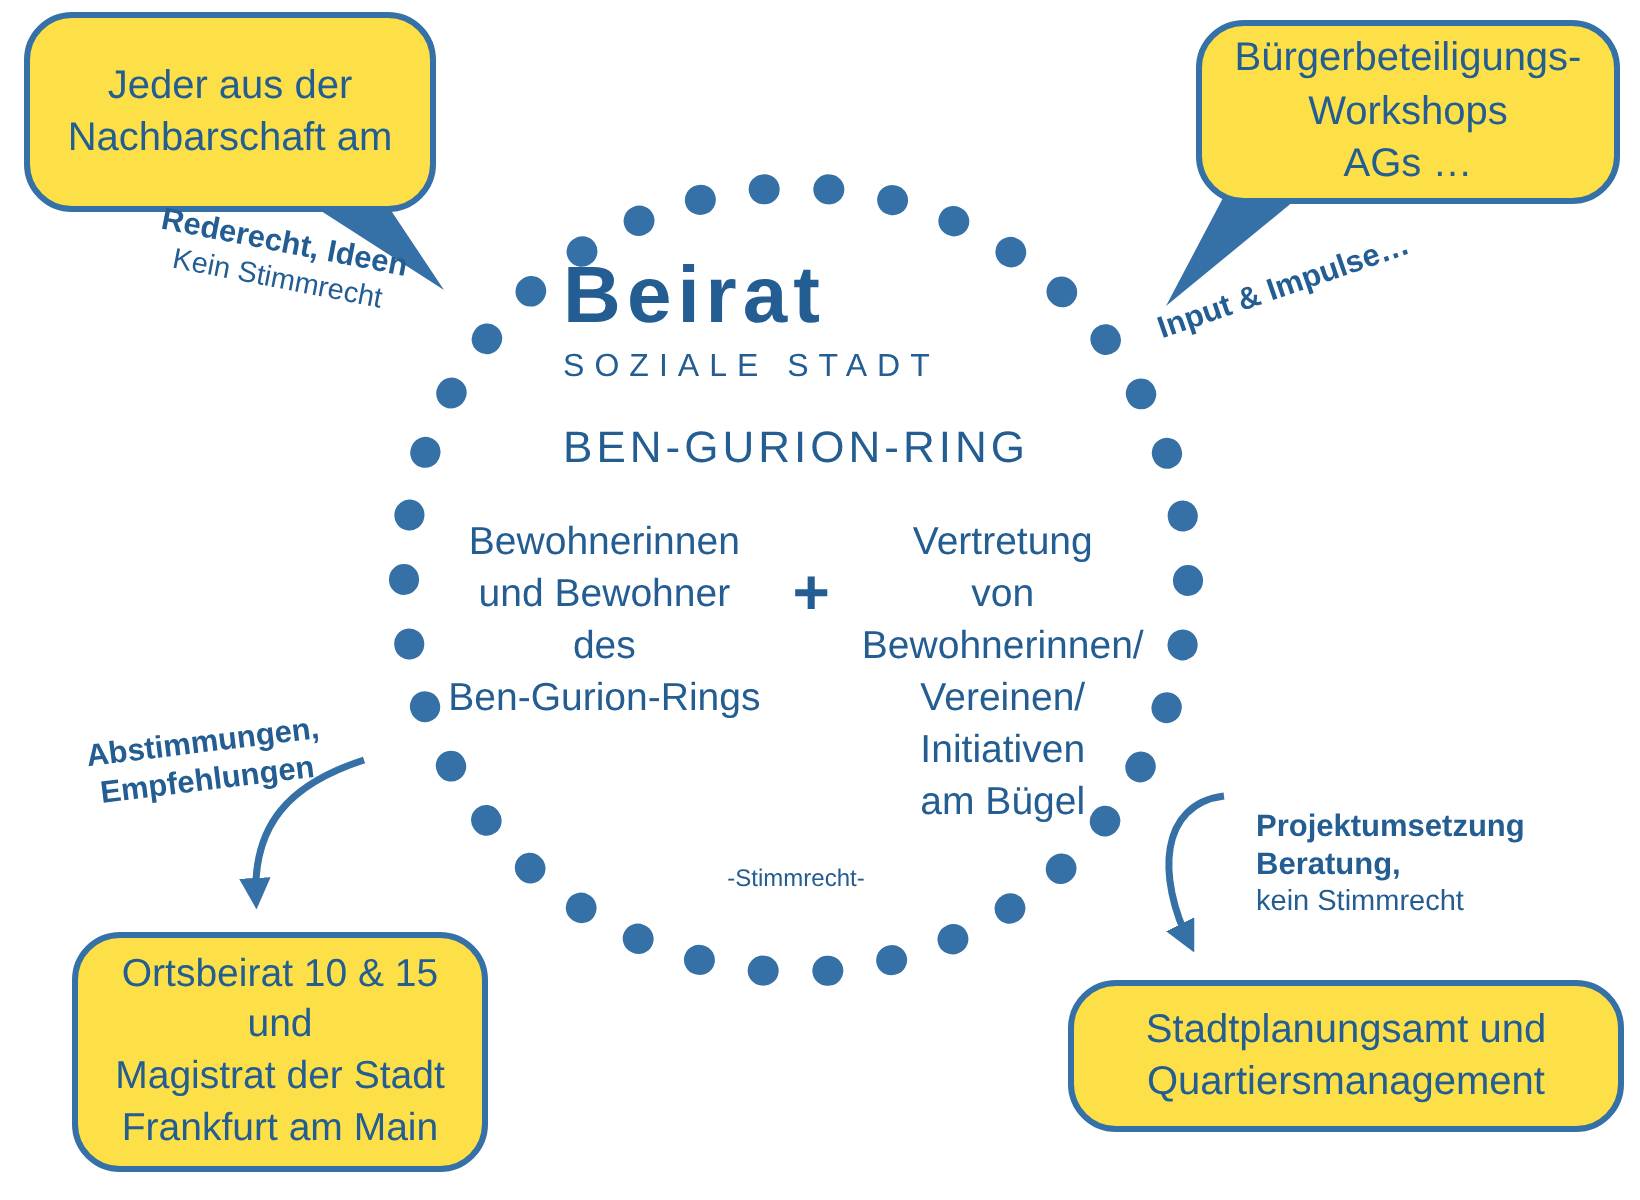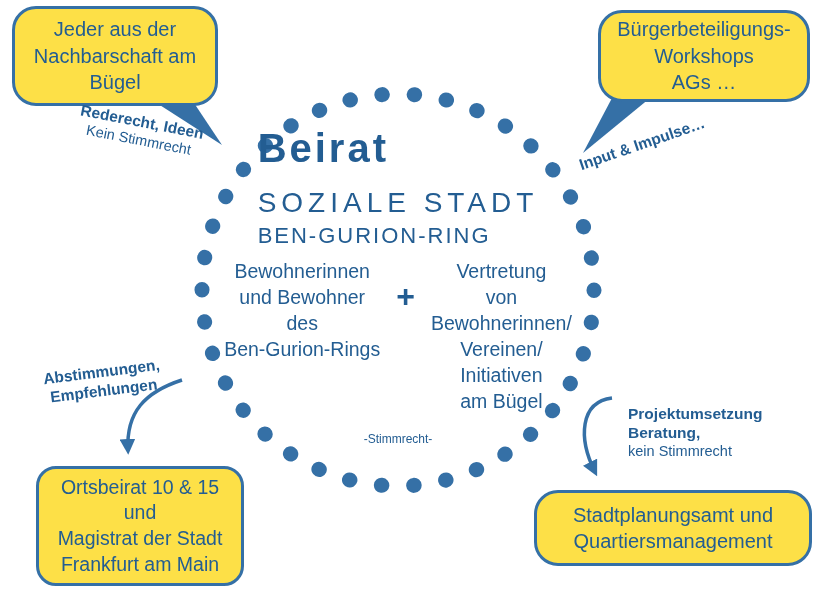--- a/index.html
+++ b/index.html
@@ -15,42 +15,42 @@
     position:absolute;box-sizing:border-box;z-index:2;
     border:3.5px solid var(--accent);border-radius:24px;background:#fde047;
     color:var(--primary);display:flex;flex-direction:column;justify-content:center;
     text-align:center;font-size:20px;line-height:1.32;
   }
   .center-head{
     position:absolute;left:398px;top:126px;transform:translateX(-50%);
     color:var(--primary);z-index:1;white-space:nowrap;
   }
   .center-head .main{font-size:40px;font-weight:bold;letter-spacing:3px;}
-  .center-head .sub1{font-size:28px;letter-spacing:5px;margin-top:16px;}
-  .center-head .sub2{font-size:22px;letter-spacing:2px;margin-top:4px;}
+  .center-head .sub1{font-size:16px;letter-spacing:5px;margin-top:4px;}
+  .center-head .sub2{font-size:22px;letter-spacing:2px;margin-top:18px;}
   .members{
     position:absolute;left:398px;top:258px;transform:translateX(-50%);
     display:flex;align-items:flex-start;gap:16px;color:var(--primary);z-index:1;
   }
   .members .col{font-size:19.5px;line-height:26px;text-align:center;white-space:nowrap;}
   .members .plus{font-size:32px;font-weight:bold;margin-top:20px;}
   .voting{
     position:absolute;left:398px;top:432px;transform:translateX(-50%);
     color:var(--primary);font-size:12px;z-index:1;white-space:nowrap;
   }
   .annot{position:absolute;color:var(--primary);z-index:2;white-space:nowrap;}
   .annot .b{font-weight:bold;font-size:15.5px;line-height:19px;}
   .annot .r{font-size:14.5px;line-height:18px;}
   .annot-tl{left:78px;top:112px;transform:rotate(11deg);text-align:center;}
   .annot-tr{left:576px;top:134px;transform:rotate(-19deg);}
   .annot-bl{left:44px;top:362px;transform:rotate(-7deg);text-align:center;}
   .annot-br{left:628px;top:404px;text-align:left;}
   .bubble-tl{left:12px;top:6px;width:206px;height:100px;}
   .bubble-tr{left:598px;top:10px;width:212px;height:92px;}
-  .bubble-bl{left:36px;top:466px;width:208px;height:120px;font-size:19.5px;border-radius:20px;}
+  .bubble-bl{left:36px;top:466px;width:208px;height:120px;font-size:19.5px;}
   .bubble-br{left:534px;top:490px;width:278px;height:76px;}
 </style>
 </head>
 <body style="--primary: #235d92; --accent: #3570a6;">
 
 <svg class="svg-layer" width="820" height="600" viewBox="0 0 820 600">
   <defs>
     <marker id="arrowhead" viewBox="0 0 10 10" refX="7" refY="5" markerWidth="4.5" markerHeight="4.5" orient="auto-start-reverse">
       <path d="M0,0 L10,5 L0,10 z" fill="#3570a6"></path>
     </marker>
@@ -84,21 +84,20 @@
     <div>Initiativen</div>
     <div>am Bügel</div>
   </div>
 </div>
 
 <div class="voting">-Stimmrecht-</div>
 
 <div class="bubble bubble-tl">
   <div>Jeder aus der</div>
   <div>Nachbarschaft am</div>
-  <div>Bügel</div>
 </div>
 
 <div class="bubble bubble-tr">
   <div>Bürgerbeteiligungs-</div>
   <div>Workshops</div>
   <div>AGs …</div>
 </div>
 
 <div class="bubble bubble-bl">
   <div>Ortsbeirat 10 &amp; 15</div>

